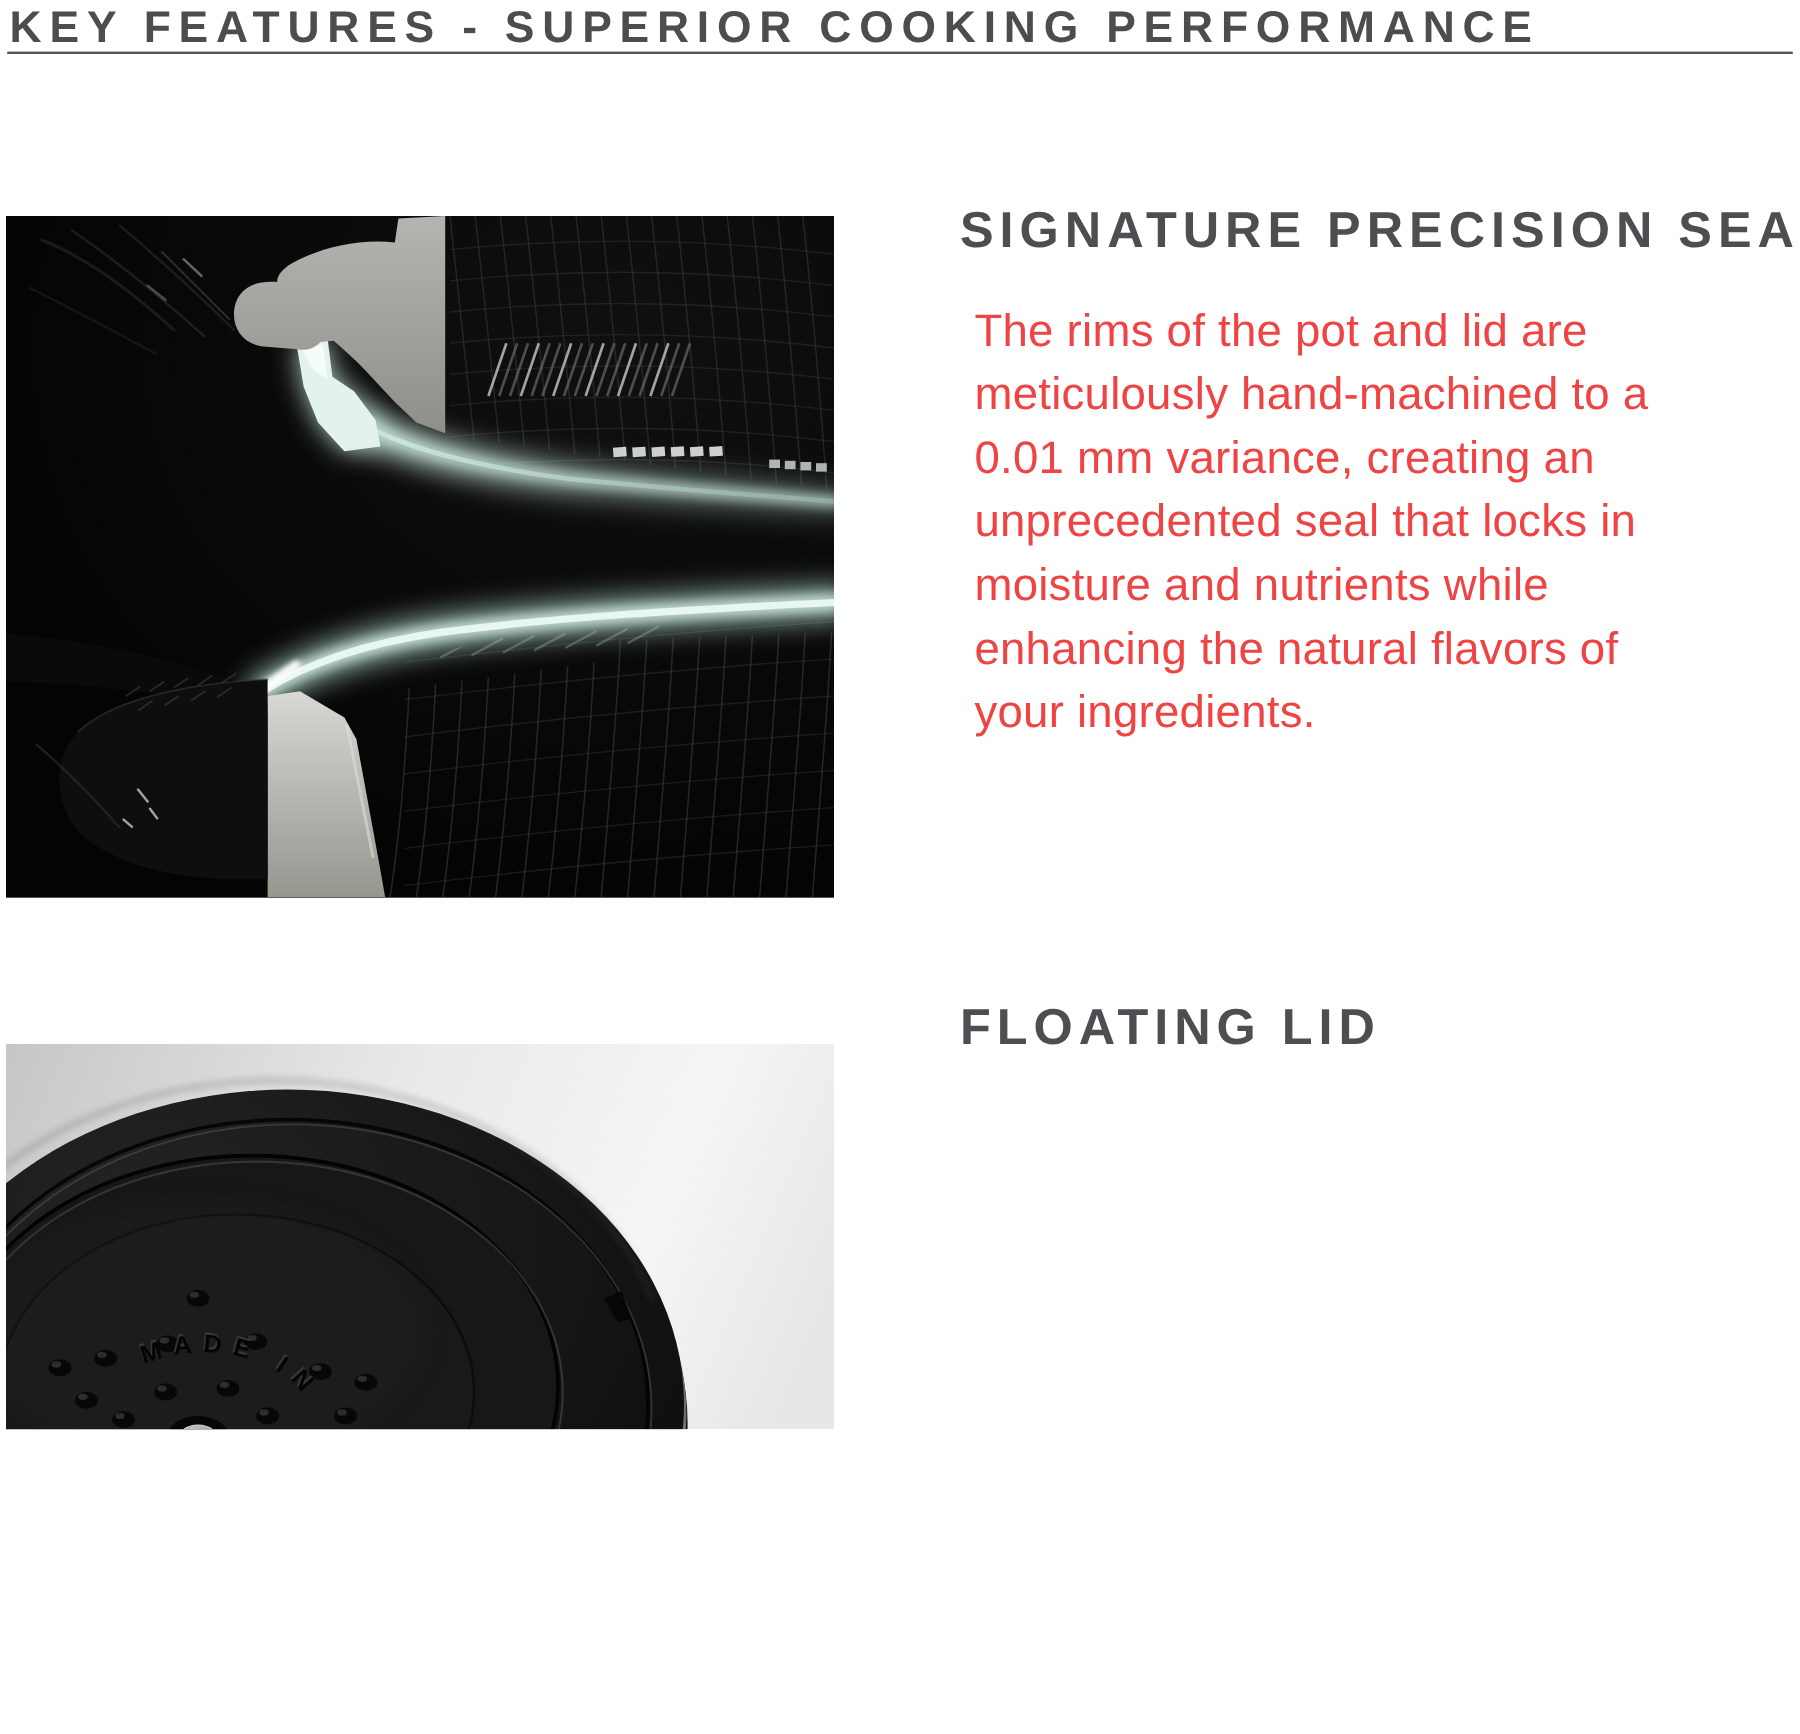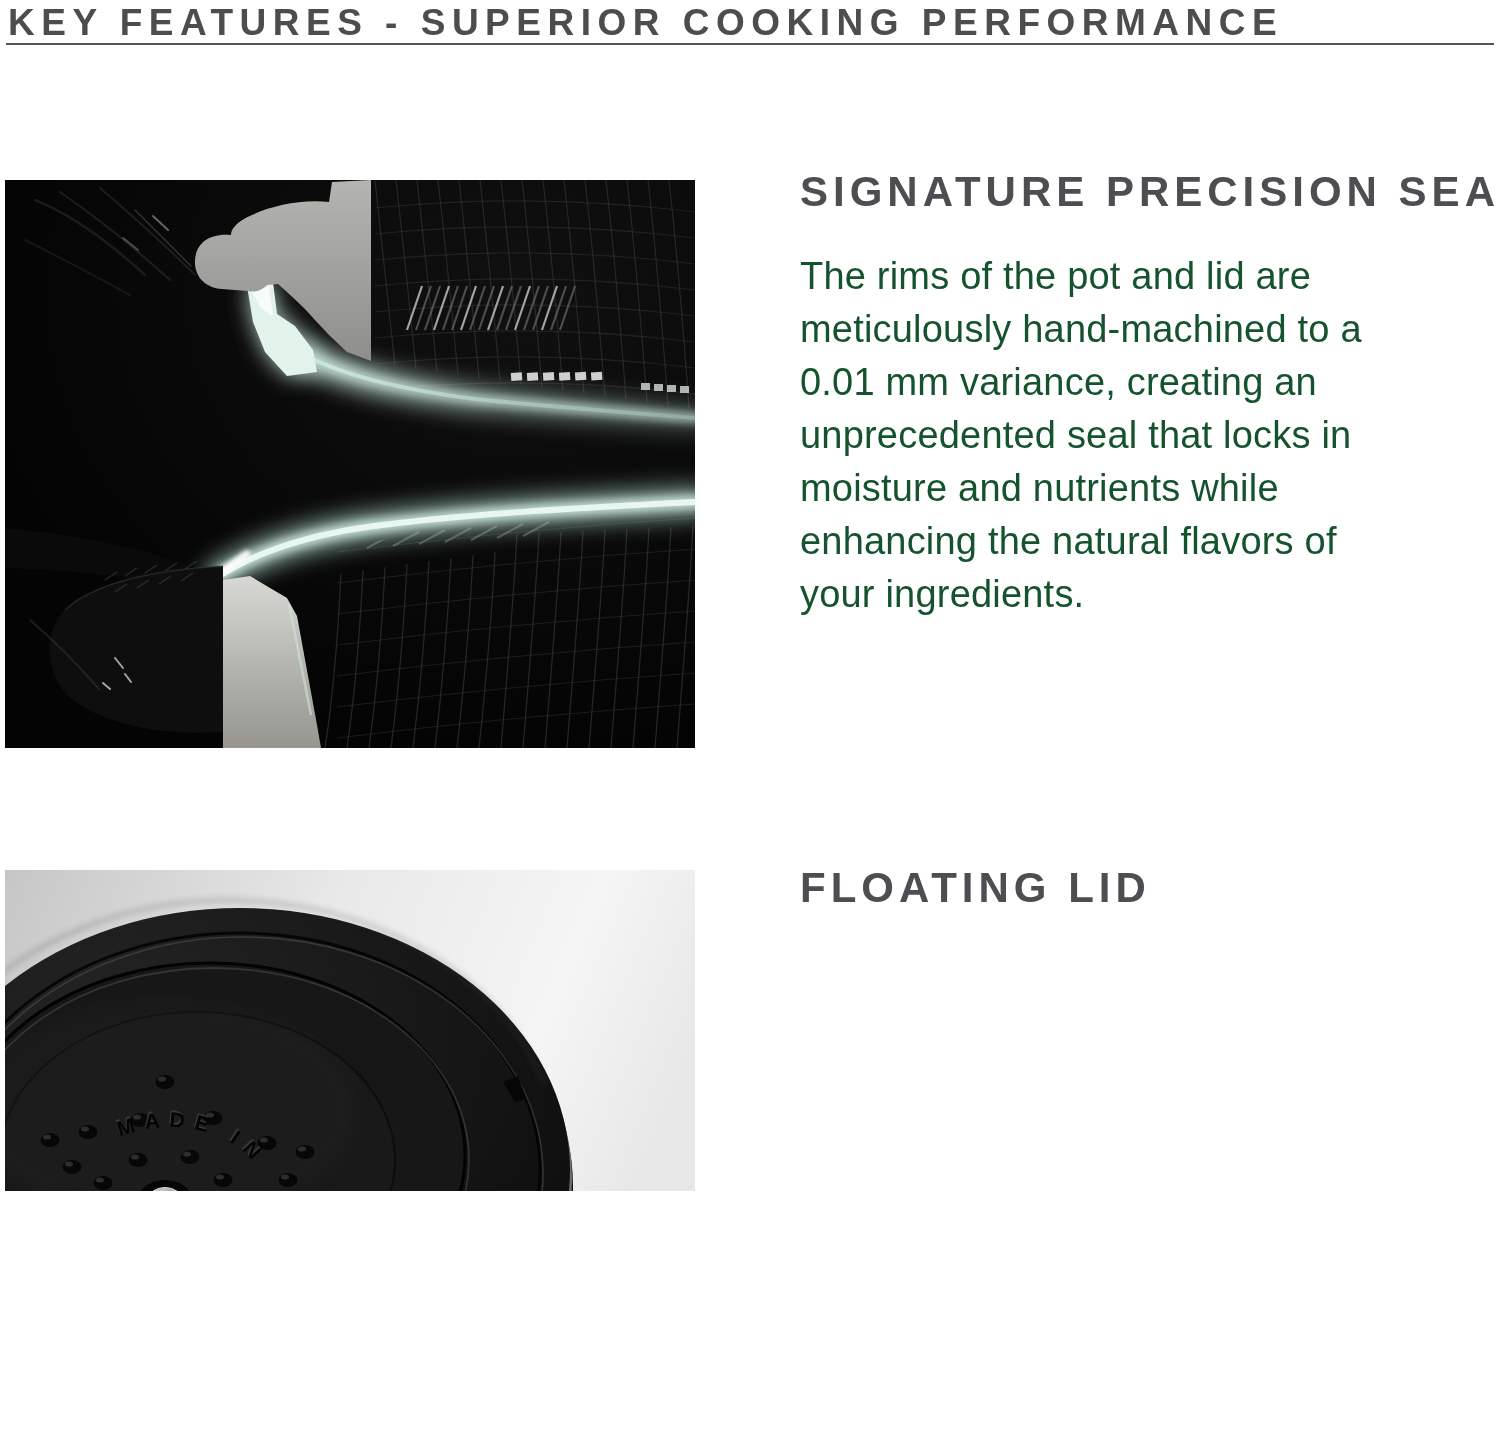--- a/index.html
+++ b/index.html
@@ -7,24 +7,24 @@
         font-family:"Liberation Sans",sans-serif;}
   .hdr{position:absolute;left:8px;top:2px;font-size:37px;font-weight:700;
        letter-spacing:6.5px;color:#4c4d4f;white-space:nowrap;}
   .rule{position:absolute;left:6px;top:43px;width:1488px;height:2px;background:#55565a;}
   .img-box{position:absolute;left:5px;overflow:hidden;}
   .img-box svg{display:block;}
   #img1{top:180px;width:690px;height:568px;background:#050505;}
   #img2{top:870px;width:690px;height:572px;}
   .txt{position:absolute;left:800px;width:690px;}
   #txt1{top:168px;}
-  #txt2{top:864px;}
+  #txt2{top:832px;}
   .sec-h{margin:0 0 34px 0;font-size:42px;font-weight:700;letter-spacing:5px;
          color:#4d4e51;white-space:nowrap;}
-  .sec-p{margin:0;font-size:38px;font-weight:400;line-height:53px;color:#14532d;
+  .sec-p{margin:12px;font-size:38px;font-weight:400;line-height:53px;color:#ef4444;
          white-space:pre-line;letter-spacing:0.2px;}
 </style>
 </head>
 <body>
 
 <div class="page">
 
   <div class="hdr">KEY FEATURES - SUPERIOR COOKING PERFORMANCE</div>
   <div class="rule"></div>
 

